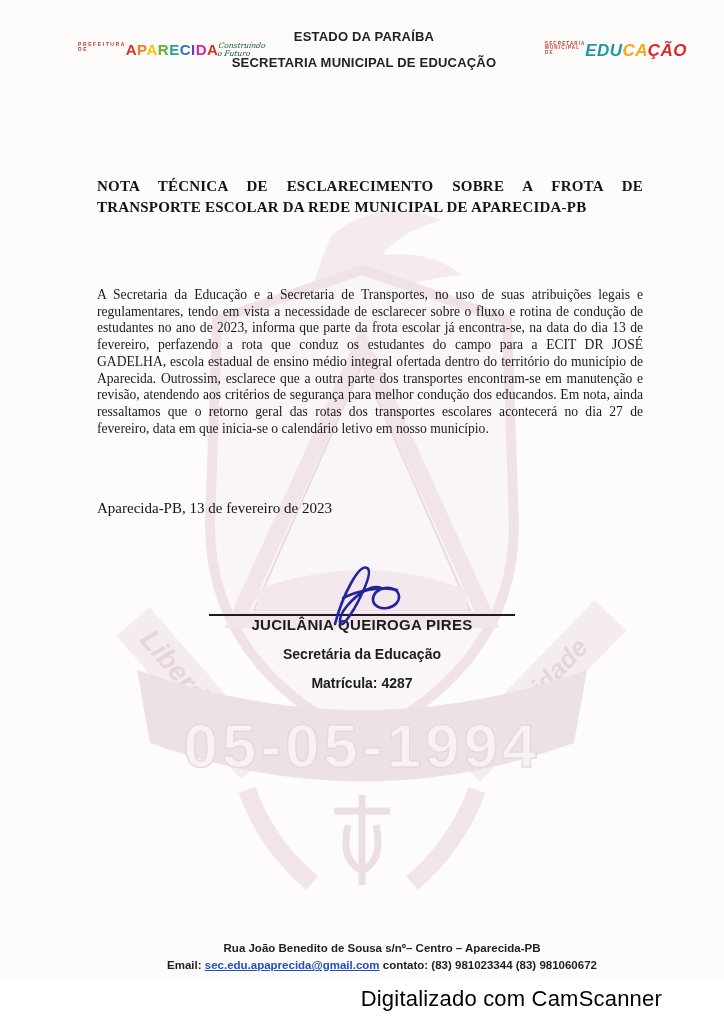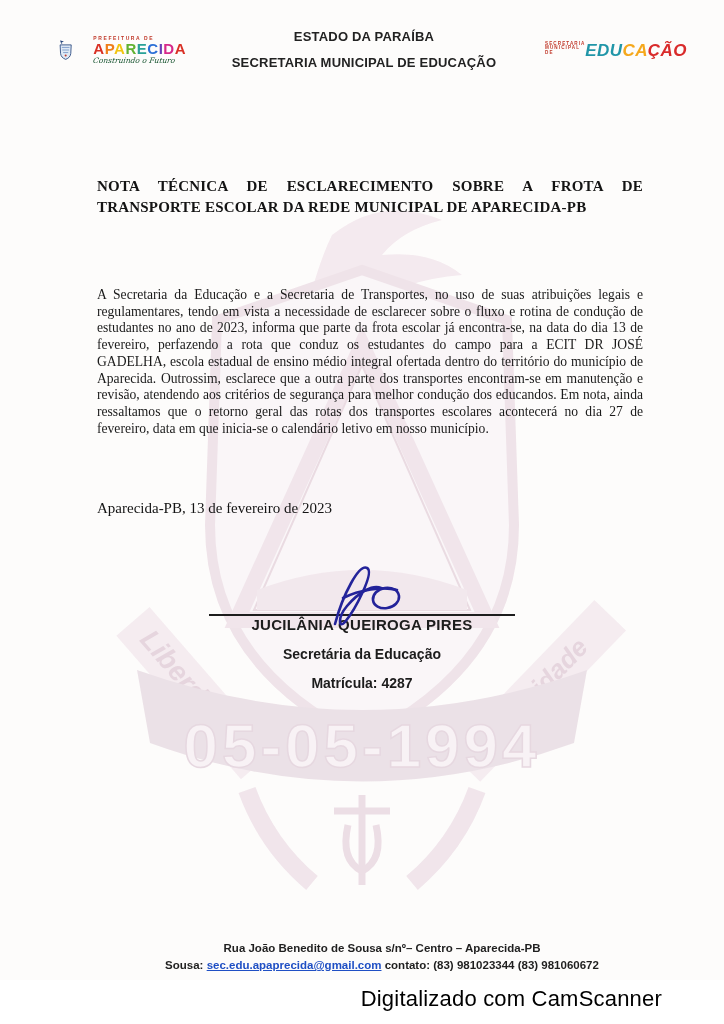--- a/index.html
+++ b/index.html
@@ -11,21 +11,21 @@
   }
   
   .watermark {
     position:absolute; top:195px; left:50%; transform:translateX(-50%);
     width:560px; height:700px; opacity:.85; pointer-events:none;
   }
   
   .header { position:absolute; top:24px; left:58px; right:44px;
     display:flex; align-items:center; justify-content:space-between; }
   .logo-left { width:128px; display:flex; align-items:center; gap:4px; }
-  .logo-left .txt { display:flex; flex-direction:column; line-height:1.05;margin-left:16px; }
+  .logo-left .txt { display:flex; flex-direction:row; line-height:1.05;margin-left:16px; }
   .logo-top { font-size:5px; font-weight:bold; letter-spacing:1.6px; color:#c03a2b; }
   .logo-name { font-size:15px; font-weight:bold; letter-spacing:.5px;
     font-family:"Liberation Sans", sans-serif; }
   .logo-slogan { font-size:7.5px; font-style:italic; color:#14522d;
     font-family:"DejaVu Serif", serif; transform:skewX(-8deg); }
   .apl0,.apl8 { color:#d93025; } .apl1 { color:#ef7f1a; } .apl2 { color:#f2c511; }
   .apl3 { color:#61b232; } .apl4 { color:#2aa198; } .apl5 { color:#2a6fd6; }
   .apl6 { color:#6a3fb5; } .apl7 { color:#d6298a; }
   .header-center { flex:1; text-align:center; padding:0 8px; }
   .header-center .hline { font-size:13px; font-weight:bold; color:#222;
@@ -160,21 +160,21 @@
     </svg>
     <div class="sig-line"></div>
     <div class="sig-name">JUCILÂNIA QUEIROGA PIRES</div>
     <div class="sig-role">Secretária da Educação</div>
     <div class="sig-reg">Matrícula: 4287</div>
   </div>
 
   <div class="footer">
     <div>Rua João Benedito de Sousa s/nº– Centro – Aparecida-PB</div>
     <div>
-      <span>Sousa:</span>
+      <span>Email:</span>
       <a href="#">sec.edu.apaprecida@gmail.com</a>
       <span>contato: (83) 981023344 (83) 981060672</span>
     </div>
   </div>
 
   <div class="cam-strip"></div>
   <div class="cam-text">Digitalizado com CamScanner</div>
 
 </div>
 

